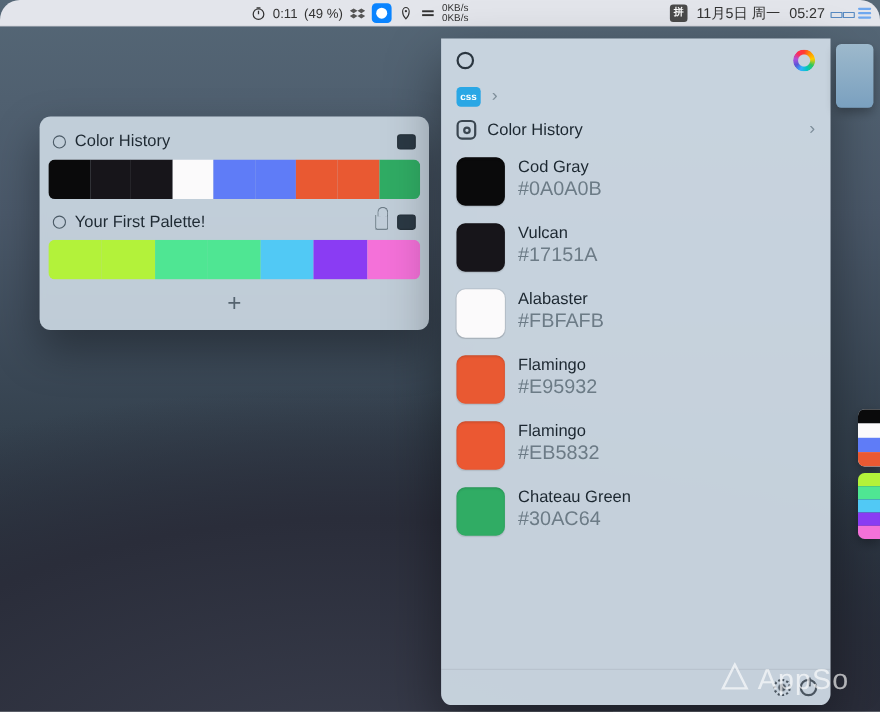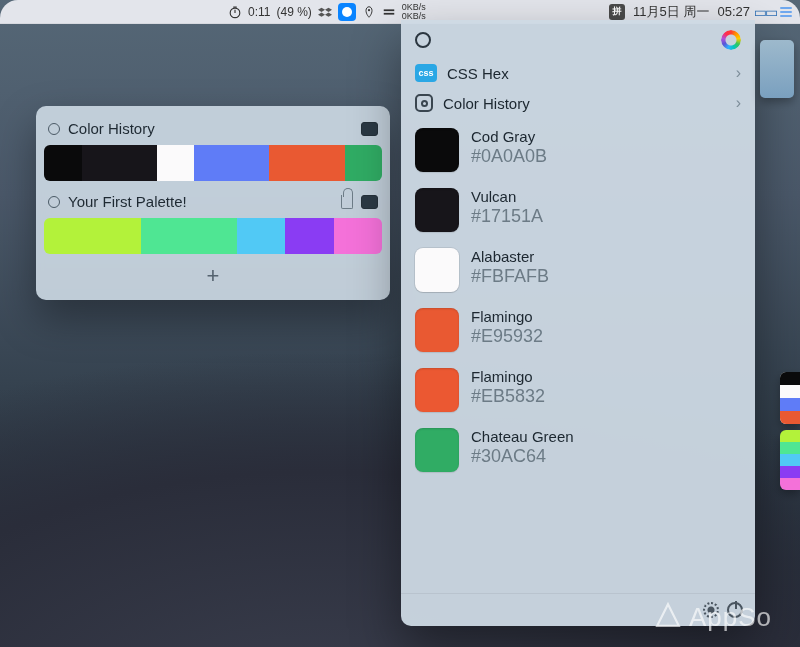--- a/index.html
+++ b/index.html
@@ -55,21 +55,21 @@
   .radio-o { width:12px;height:12px;border:1.5px solid #4b5a66;border-radius:50%; }
   .tile-ico { width:17px;height:14px;border:1.5px solid #25313a;border-radius:3px;display:inline-block;position:relative;background:#2b3944;}
   .lock-ico{width:12px;height:14px;border:1px solid #6d7c87;border-top:none;border-radius:0 0 2px 2px;position:relative;}
   .lock-ico::before{content:"";position:absolute;top:-7px;left:1px;width:8px;height:8px;border:1px solid #6d7c87;border-bottom:none;border-radius:6px 6px 0 0;}
   .swatches { display:flex; height:36px; border-radius:6px; overflow:hidden; }
   .swatches div{ flex:1; }
   .pal-add { display:flex; align-items:center; justify-content:center; height:32px; margin-top:4px; font-size:22px; color:#55636f; cursor:pointer;}
 
   
   .drop-panel {
-    position:absolute; left:401px; top:20px; width:354px; height:606px;
+    position:absolute; left:401px; top:35px; width:354px; height:606px;
     background: rgba(205,217,228,.95);
     border-radius:0 0 10px 10px;
     box-shadow: 0 22px 50px rgba(0,0,0,.4);
     display:flex; flex-direction:column;
     font-size:14px; color:#1c2730;
     overflow:hidden;
   }
   .drop-top{display:flex;align-items:center;justify-content:space-between;padding:10px 14px 8px;}
   .ring{width:16px;height:16px;border:2px solid #2b3640;border-radius:50%;}
   .rainbow-ring{width:20px;height:20px;border-radius:50%;
@@ -207,21 +207,20 @@
     <div class="pal-add">+</div>
   </div>
 
   <div class="drop-panel">
     <div class="drop-top">
       <span class="ring"></span>
       <span class="rainbow-ring"></span>
     </div>
     <div class="drop-row tight">
       <span class="css-badge">css</span>
-      <span class="label">CSS Hex</span>
       <span class="chev">›</span>
     </div>
     <div class="drop-row tight">
       <span class="hist-ico">
             <span class="inner"></span>
           </span>
       <span class="label">Color History</span>
       <span class="chev">›</span>
     </div>
     <div class="color-list" id="color-list">

